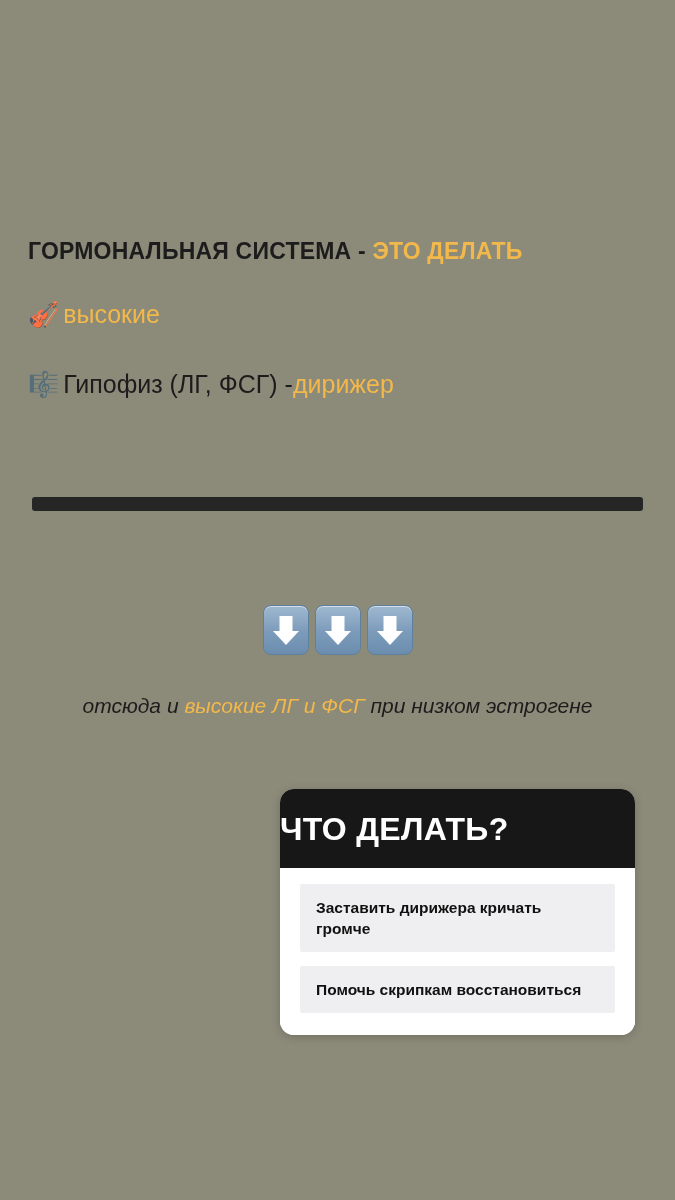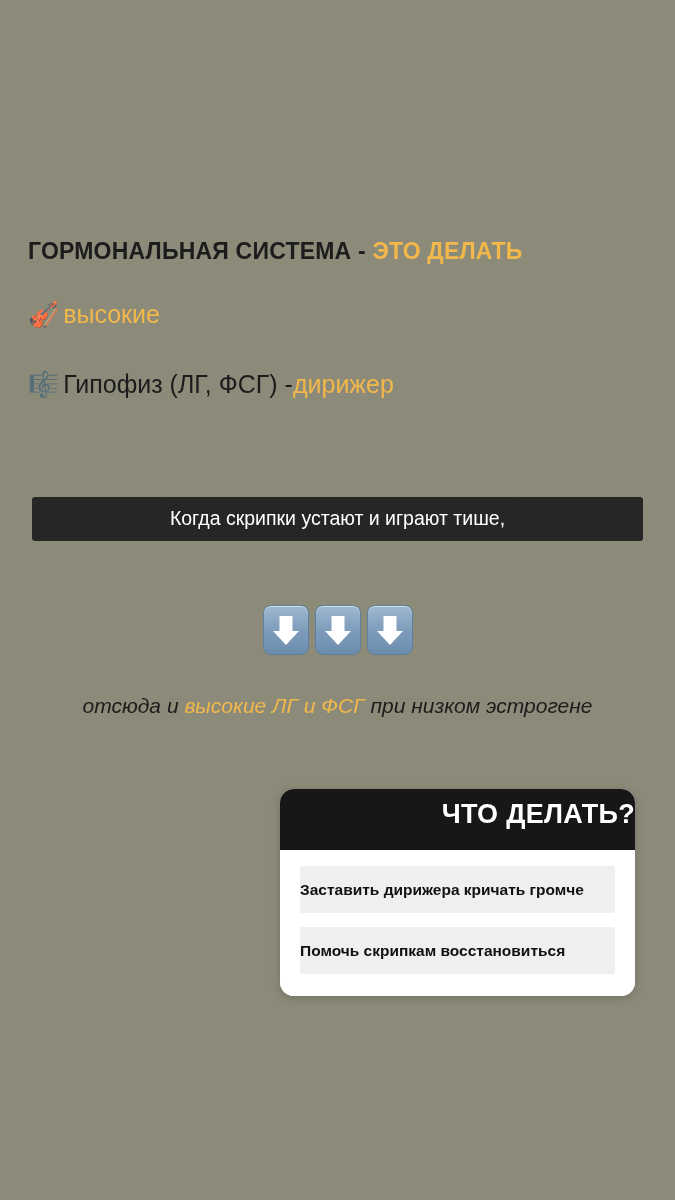--- a/index.html
+++ b/index.html
@@ -144,34 +144,34 @@
     top: 789px;
     width: 355px;
     border-radius: 14px;
     overflow: hidden;
     background: #ffffff;
     box-shadow: 0 2px 10px rgba(0,0,0,.18);
   }
   .poll-header {
     background: #171717;
     color: #ffffff;
-    font-size: 27px;
+    font-size: 32px;
     font-weight: bold;
-    text-align: right;
-    padding: 10px 0 20px 0;
+    text-align: left;
+    padding: 22px 0 20px 0;
     letter-spacing: 0.3px;
   }
   .poll-body {
     background: #ffffff;
     padding: 16px 20px 22px 20px;
   }
   .poll-option {
     background: #efeff1;
     border-radius: 2px;
-    padding: 13px 0;
+    padding: 13px 16px;
     font-size: 15.5px;
     line-height: 21px;
     color: #111111;
     font-weight: bold;
     margin-bottom: 14px;
   }
   .poll-option:last-child { margin-bottom: 0; }
 </style>
 </head>
 <body>
@@ -187,21 +187,20 @@
     <span class="accent">высокие</span>
   </div>
 
   <div class="line-row row2">
     <span class="emoji">🎼</span>
     <span>Гипофиз (ЛГ, ФСГ) - </span>
     <span class="accent">дирижер</span>
   </div>
 
   <div class="quote-box">
-    <span class="quote-line">Когда скрипки устают и играют тише,</span>
   </div>
 
   <div class="arrows">
     <div class="arrow-btn"></div>
     <div class="arrow-btn"></div>
     <div class="arrow-btn"></div>
   </div>
 
   <div class="conclusion">
     <span>отсюда и </span><span class="accent">высокие ЛГ и ФСГ</span><span> при низком эстрогене</span>

